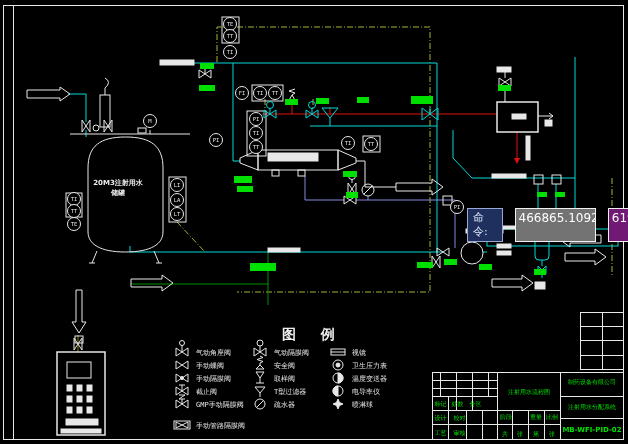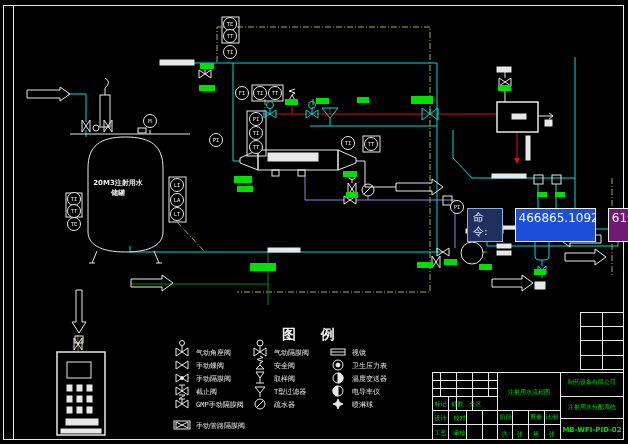--- a/index.html
+++ b/index.html
@@ -413,21 +413,21 @@
 
   
   <div class="abs tank-label" style="left:90px;top:178px;width:56px;">20M3注射用水储罐</div>
 
   <div class="abs legend-title" style="left:282px;top:326px;">图 例</div>
 
   
   <div class="abs" style="left:467px;top:208px;">
     <div style="display:flex;gap:12px;">
       <div class="cmd-label">命令:</div>
-      <div class="cmd-field" style="width:80px;background:#1d4ed8;">466865.1092</div>
+      <div class="cmd-field" style="width:80px;background:#737373;">466865.1092</div>
       <div class="cmd-field" style="width:24px;background:#701a75;">619</div>
     </div>
   </div>
 
   
   <div class="abs tb" style="left:562px;top:378px;width:60px;">制药设备有限公司</div>
   <div class="abs tb" style="left:562px;top:403px;width:60px;">注射用水分配系统</div>
   <div class="abs tb7" style="left:562px;top:426px;width:60px;">MB-WFI-PID-02</div>
   <div class="abs tb" style="left:499px;top:388px;width:60px;">注射用水流程图</div>
   <div class="abs tb" style="left:433px;top:400px;width:15px;">标记</div>

